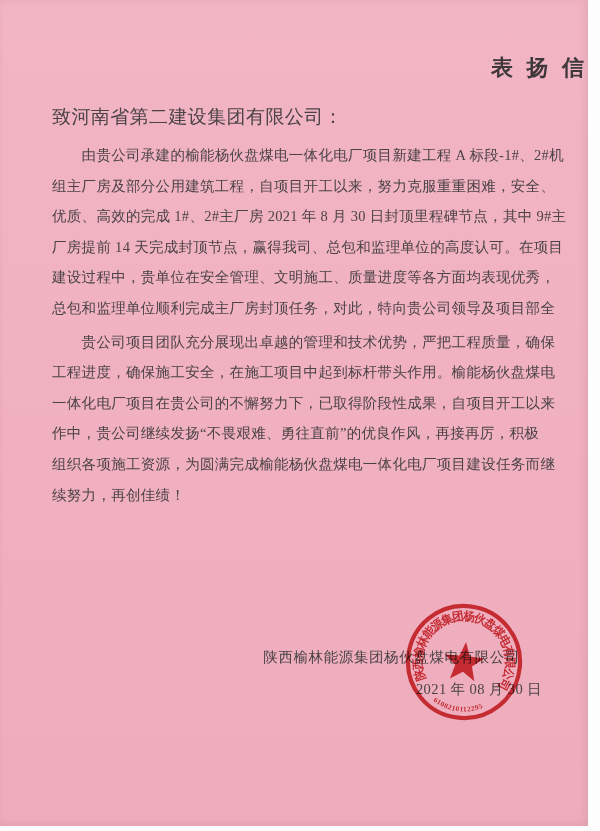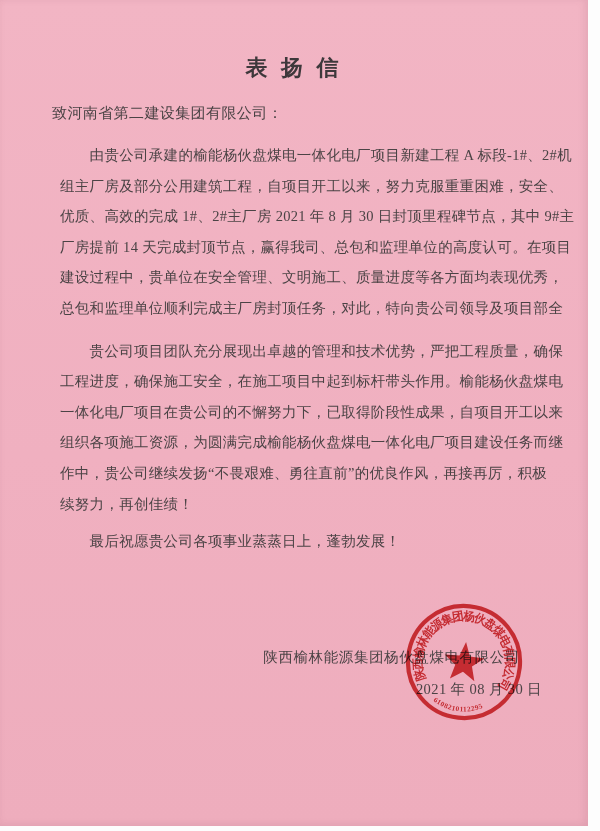--- a/index.html
+++ b/index.html
@@ -8,30 +8,30 @@
     font-family:"Liberation Serif","DejaVu Serif",serif;
   }
   .paper{
     position:absolute;left:0;top:0;width:588px;height:826px;
     background:linear-gradient(180deg,#f2b5c4 0%,#f0b0c0 55%,#eeadbd 100%);
     box-shadow:inset -4px 0 7px rgba(120,60,80,0.07), inset 0 -3px 6px rgba(120,60,80,0.05);
   }
   .edge-right{position:absolute;right:0;top:0;width:12px;height:831px;background:#fdfdfd;}
   .edge-bottom{position:absolute;left:0;bottom:0;width:600px;height:5px;background:#fdfdfd;}
   .title{
-    position:absolute;left:0;top:53px;width:588px;text-align:center;
+    position:absolute;left:0;top:53px;width:588px;text-align:right;
     font-size:22px;font-weight:600;color:#3e383b;letter-spacing:4px;white-space:pre;
   }
   .salutation{
-    position:absolute;left:52px;top:104px;font-size:15px;color:#4b4345;
+    position:absolute;left:52px;top:104px;font-size:19px;color:#4b4345;
     letter-spacing:0.4px;white-space:pre;
   }
-  .body-block{position:absolute;left:60px;top:140px;width:505px;font-family:Liberation Serif, serif;}
+  .body-block{position:absolute;left:52px;top:140px;width:505px;font-family:Liberation Serif, serif;}
   .para{margin:0;}
-  .para + .para{margin-top:12px;}
+  .para + .para{margin-top:3px;}
   .para-3{margin-top:7px !important;}
   .line{
     line-height:30.6px;height:30.6px;font-size:14.5px;color:#4b4345;
     letter-spacing:0.3px;white-space:pre;
   }
   .signature{
     position:absolute;right:68px;top:648px;font-size:14.5px;color:#4b4345;
     letter-spacing:0.6px;white-space:pre;
   }
   .sign-date{
@@ -59,26 +59,23 @@
         <div class="line">组主厂房及部分公用建筑工程，自项目开工以来，努力克服重重困难，安全、</div>
         <div class="line">优质、高效的完成 1#、2#主厂房 2021 年 8 月 30 日封顶里程碑节点，其中 9#主</div>
         <div class="line">厂房提前 14 天完成封顶节点，赢得我司、总包和监理单位的高度认可。在项目</div>
         <div class="line">建设过程中，贵单位在安全管理、文明施工、质量进度等各方面均表现优秀，</div>
         <div class="line">总包和监理单位顺利完成主厂房封顶任务，对此，特向贵公司领导及项目部全</div>
       </div>
     <div class="para para-2">
         <div class="line">　　贵公司项目团队充分展现出卓越的管理和技术优势，严把工程质量，确保</div>
         <div class="line">工程进度，确保施工安全，在施工项目中起到标杆带头作用。榆能杨伙盘煤电</div>
         <div class="line">一体化电厂项目在贵公司的不懈努力下，已取得阶段性成果，自项目开工以来</div>
+        <div class="line">作中，贵公司继续发扬“不畏艰难、勇往直前”的优良作风，再接再厉，积极</div>
         <div class="line">组织各项施工资源，为圆满完成榆能杨伙盘煤电一体化电厂项目建设任务而继</div>
-        <div class="line">作中，贵公司继续发扬“不畏艰难、勇往直前”的优良作风，再接再厉，积极</div>
         <div class="line">续努力，再创佳绩！</div>
-      </div>
-    <div class="para para-3">
-        <div class="line">　　最后祝愿贵公司各项事业蒸蒸日上，蓬勃发展！</div>
       </div>
   </div>
 
   <div class="signature">陕西榆林能源集团杨伙盘煤电有限公司</div>
   <div class="sign-date">2021 年 08 月 30 日</div>
 
   <svg class="seal" viewBox="0 0 120 120" aria-hidden="true">
     <g transform="rotate(6 60 60)" fill="#cf2f33">
       <circle cx="60" cy="60" r="56" fill="none" stroke="#cf2f33" stroke-width="4.2"></circle>
       <path id="seal-arc-top" d="M 23.6 81 A 42 42 0 1 1 96.4 81" fill="none"></path>

